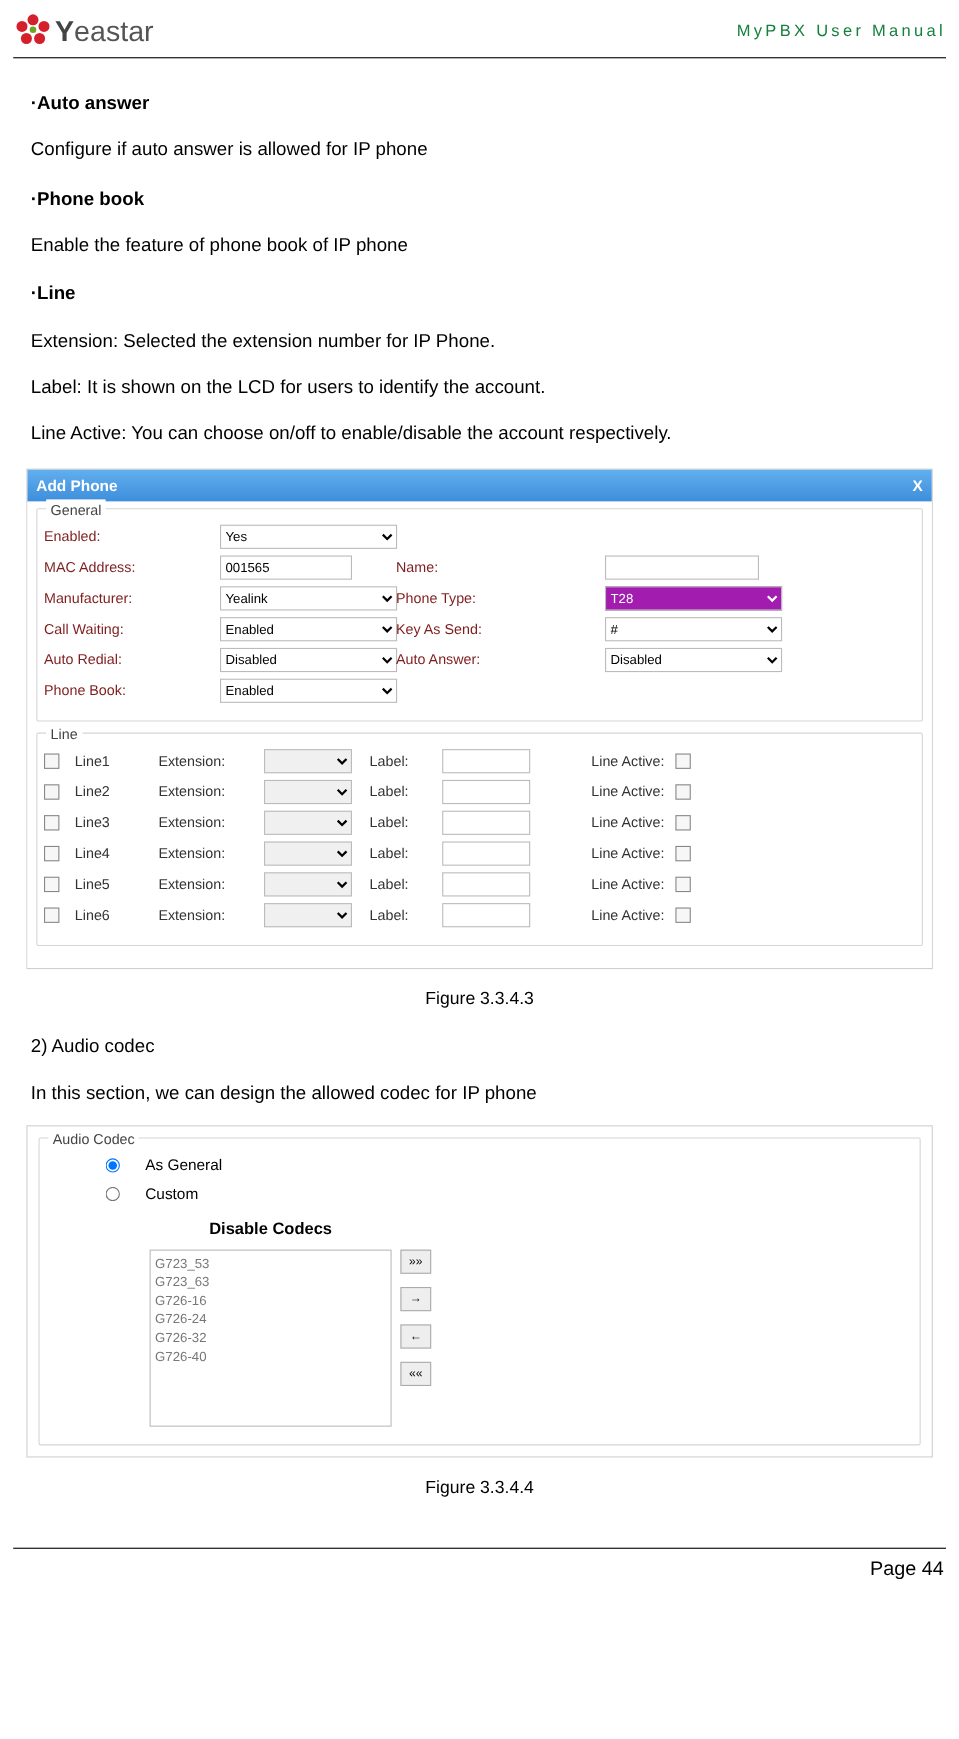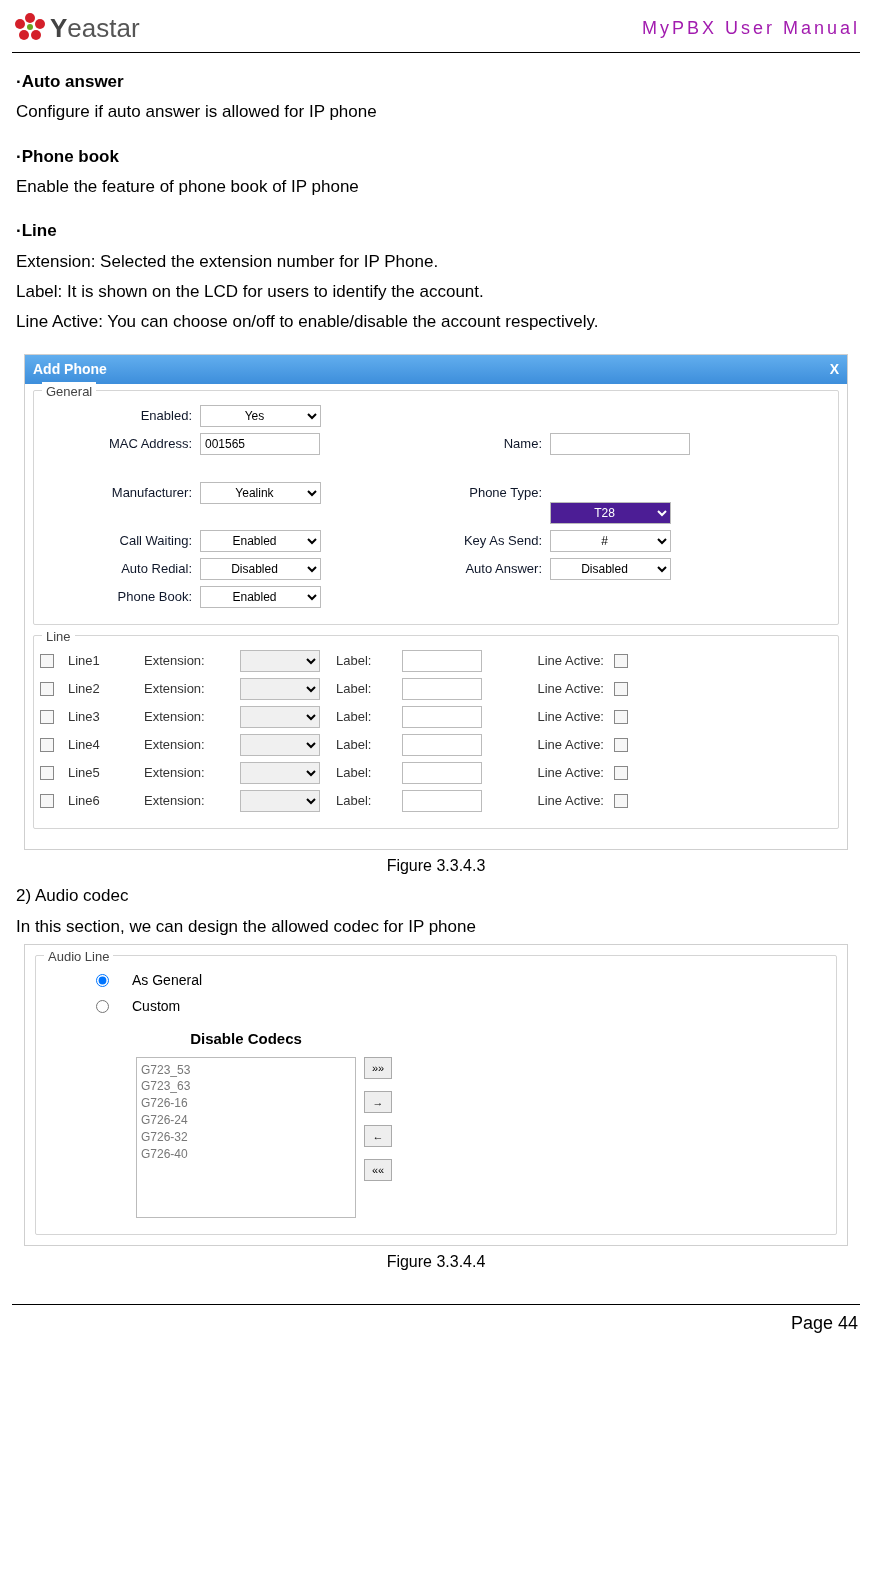--- a/index.html
+++ b/index.html
@@ -28,35 +28,35 @@
       gap: 2px;
     }
     .logo-svg { width: 36px; height: 36px; }
     .logo-text {
       font-size: 26px;
       color: #555;
       font-weight: normal;
     }
     .logo-text b { color: #444; }
     .header-title {
-      font-size: 18px;
+      font-size: 15px;
       letter-spacing: 3px;
-      color: #a21caf;
+      color: #15803d;
     }
     .top-rule, .bottom-rule {
       margin: 2px 12px;
       border: none;
       border-top: 1px solid #000;
     }
 
     
     .prose { padding: 10px 12px 24px 12px; font-size: 17px; line-height: 1.55; }
     .prose .section { margin-bottom: 18px; }
     .prose .term { font-weight: bold; }
-    .prose p { margin: 4px; }
+    .prose p { margin: 16px; }
     .fig-caption {
       text-align: center;
       font-size: 16px;
       margin: 6px 0 24px 0;
     }
 
     
     .panel {
       margin: 6px 12px 0 12px;
       border: 1px solid #cfcfcf;
@@ -91,31 +91,31 @@
       color: #444;
     }
     .gen-row {
       display: grid;
       grid-template-columns: 160px 160px 190px 120px;
       align-items: center;
       gap: 0;
       font-size: 13px;
       margin-bottom: 6px;
     }
-    .gen-row .lbl { text-align: right; padding-right: 8px; color: #0f172a; }
+    .gen-row .lbl { padding-right: 8px; color: #7f1d1d; }
     .ctl-input, .ctl-select {
       height: 22px;
       font-size: 12px;
       border: 1px solid #bbb;
       background: #fff;
     }
     .ctl-input { width: 120px; padding: 2px 4px; }
-    .ctl-select { width: 121px; text-align: center; }
+    .ctl-select { width: 161px; }
     .ctl-short { width: 140px; }
-    .blue-sel { background: #4c1d95; color: #fff; margin-top: 41px; }
+    .blue-sel { background: #a21caf; color: #fff; }
     .line-row {
       display: grid;
       grid-template-columns: 22px 70px 90px 90px 60px 90px 110px 22px;
       align-items: center;
       gap: 6px;
       font-size: 13px;
       margin-bottom: 6px;
       color: #333;
     }
     .line-row .chk, .line-row .chk2 {
@@ -344,21 +344,21 @@
     </div>
   </div>
 
   <p class="fig-caption">Figure 3.3.4.3</p>
 
   <p>2)  Audio codec</p>
   <p>In this section, we can design the allowed codec for IP phone</p>
 
   <div class="codec-wrap">
     <div class="codec-fs">
-      <span class="codec-legend">Audio Line</span>
+      <span class="codec-legend">Audio Codec</span>
 
       <div class="radio-row">
         <input type="radio" checked="" style="">
         <span>As General</span>
       </div>
       <div class="radio-row">
         <input type="radio" style="">
         <span>Custom</span>
       </div>
 

